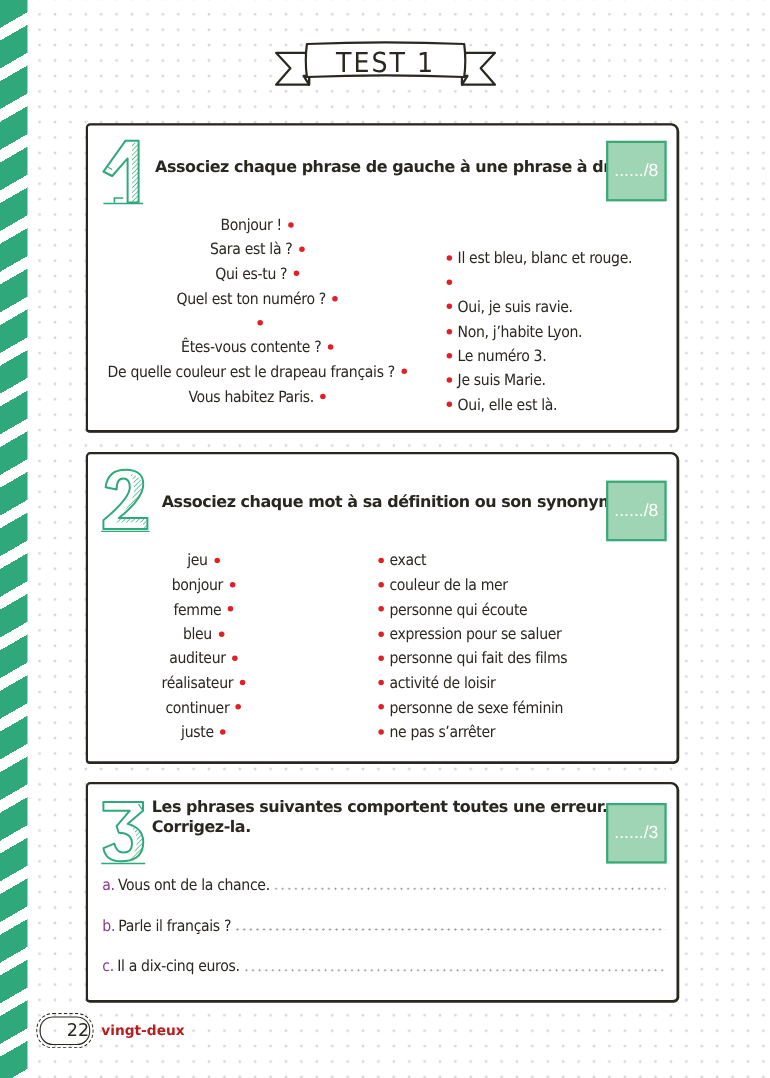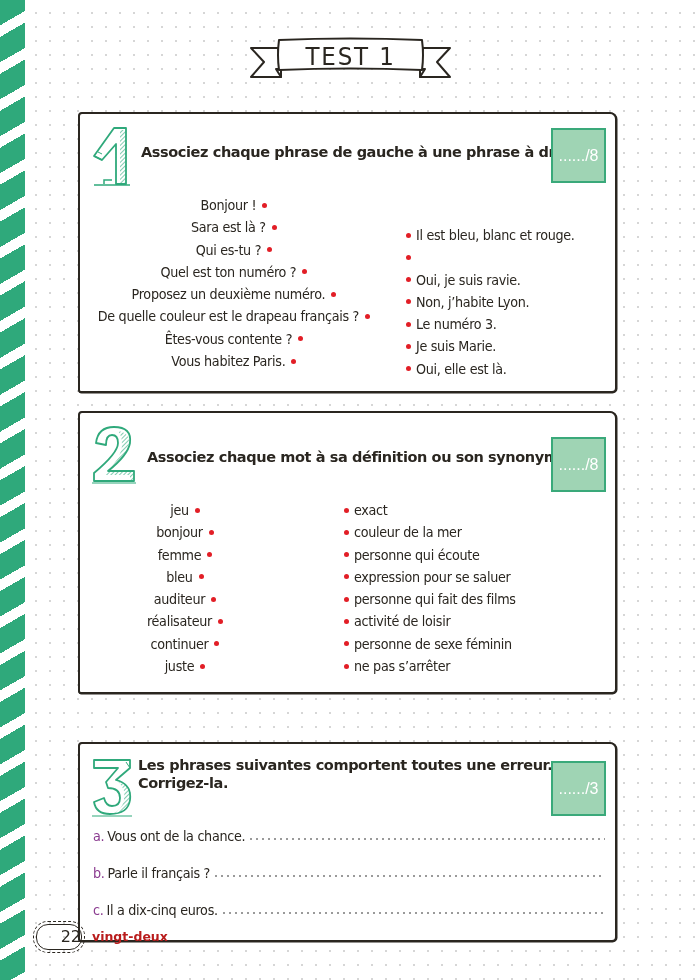--- a/index.html
+++ b/index.html
@@ -27,21 +27,21 @@
     transform: scaleX(0.92);
   }
   
   .exbox {
     position: absolute; background: #fff;
     border: 2px solid #2a2620; border-radius: 4px 7px 5px 3px;
     box-shadow: 0.5px 0.5px 0 #2a2620;
   }
   .ex1 { left: 78px; top: 112px; width: 539px; height: 281px; }
   .ex2 { left: 78px; top: 411px; width: 539px; height: 283px; }
-  .ex3 { left: 78px; top: 711px; width: 539px; height: 200px; margin-top: 31px; }
+  .ex3 { left: 78px; top: 711px; width: 539px; height: 200px; }
   .bignum { position: absolute; }
   .instr {
     position: absolute; font-weight: bold; font-size: 14.5px; color: #2a2620;
     line-height: 18px;
     font-family: "DejaVu Sans", sans-serif; letter-spacing: -0.4px;
   }
   .score {
     position: absolute; width: 55px; height: 55px;
     background: #9fd4b4; border: 2px solid #3aa97a;
     color: #fff; font-size: 16px; text-align: center; line-height: 51px;
@@ -114,23 +114,23 @@
     <path d="M8 28 L12 30" stroke="#2fa97b" stroke-width="1"></path>
   </svg>
   <div class="instr" style="left:61px;top:29px;">Associez chaque phrase de gauche à une phrase à droite.</div>
   <div class="score" style="left:471px;top:14px;">....../8</div>
 
   <div class="col left" style="right:245px;top:80px;">
     <div class="row"><span>Bonjour !</span><span class="dot"></span></div>
     <div class="row"><span>Sara est là ?</span><span class="dot"></span></div>
     <div class="row"><span>Qui es-tu ?</span><span class="dot"></span></div>
     <div class="row"><span>Quel est ton numéro ?</span><span class="dot"></span></div>
-    <div class="row"><span>Proposez un deuxième numéro.</span><span class="dot"></span></div>
+    <div class="row"><span class="dot"></span></div>
+    <div class="row"><span>Êtes-vous contente ?</span><span class="dot"></span></div>
     <div class="row"><span>De quelle couleur est le drapeau français ?</span><span class="dot"></span></div>
-    <div class="row"><span>Êtes-vous contente ?</span><span class="dot"></span></div>
     <div class="row"><span>Vous habitez Paris.</span><span class="dot"></span></div>
   </div>
 
   <div class="col right" style="left:326px;top:80px;margin-top:30px;">
     <div class="row"><span class="dot"></span><span>Il est bleu, blanc et rouge.</span></div>
     <div class="row"><span class="dot"></span></div>
     <div class="row"><span class="dot"></span><span>Oui, je suis ravie.</span></div>
     <div class="row"><span class="dot"></span><span>Non, j’habite Lyon.</span></div>
     <div class="row"><span class="dot"></span><span>Le numéro 3.</span></div>
     <div class="row"><span class="dot"></span><span>Je suis Marie.</span></div>

